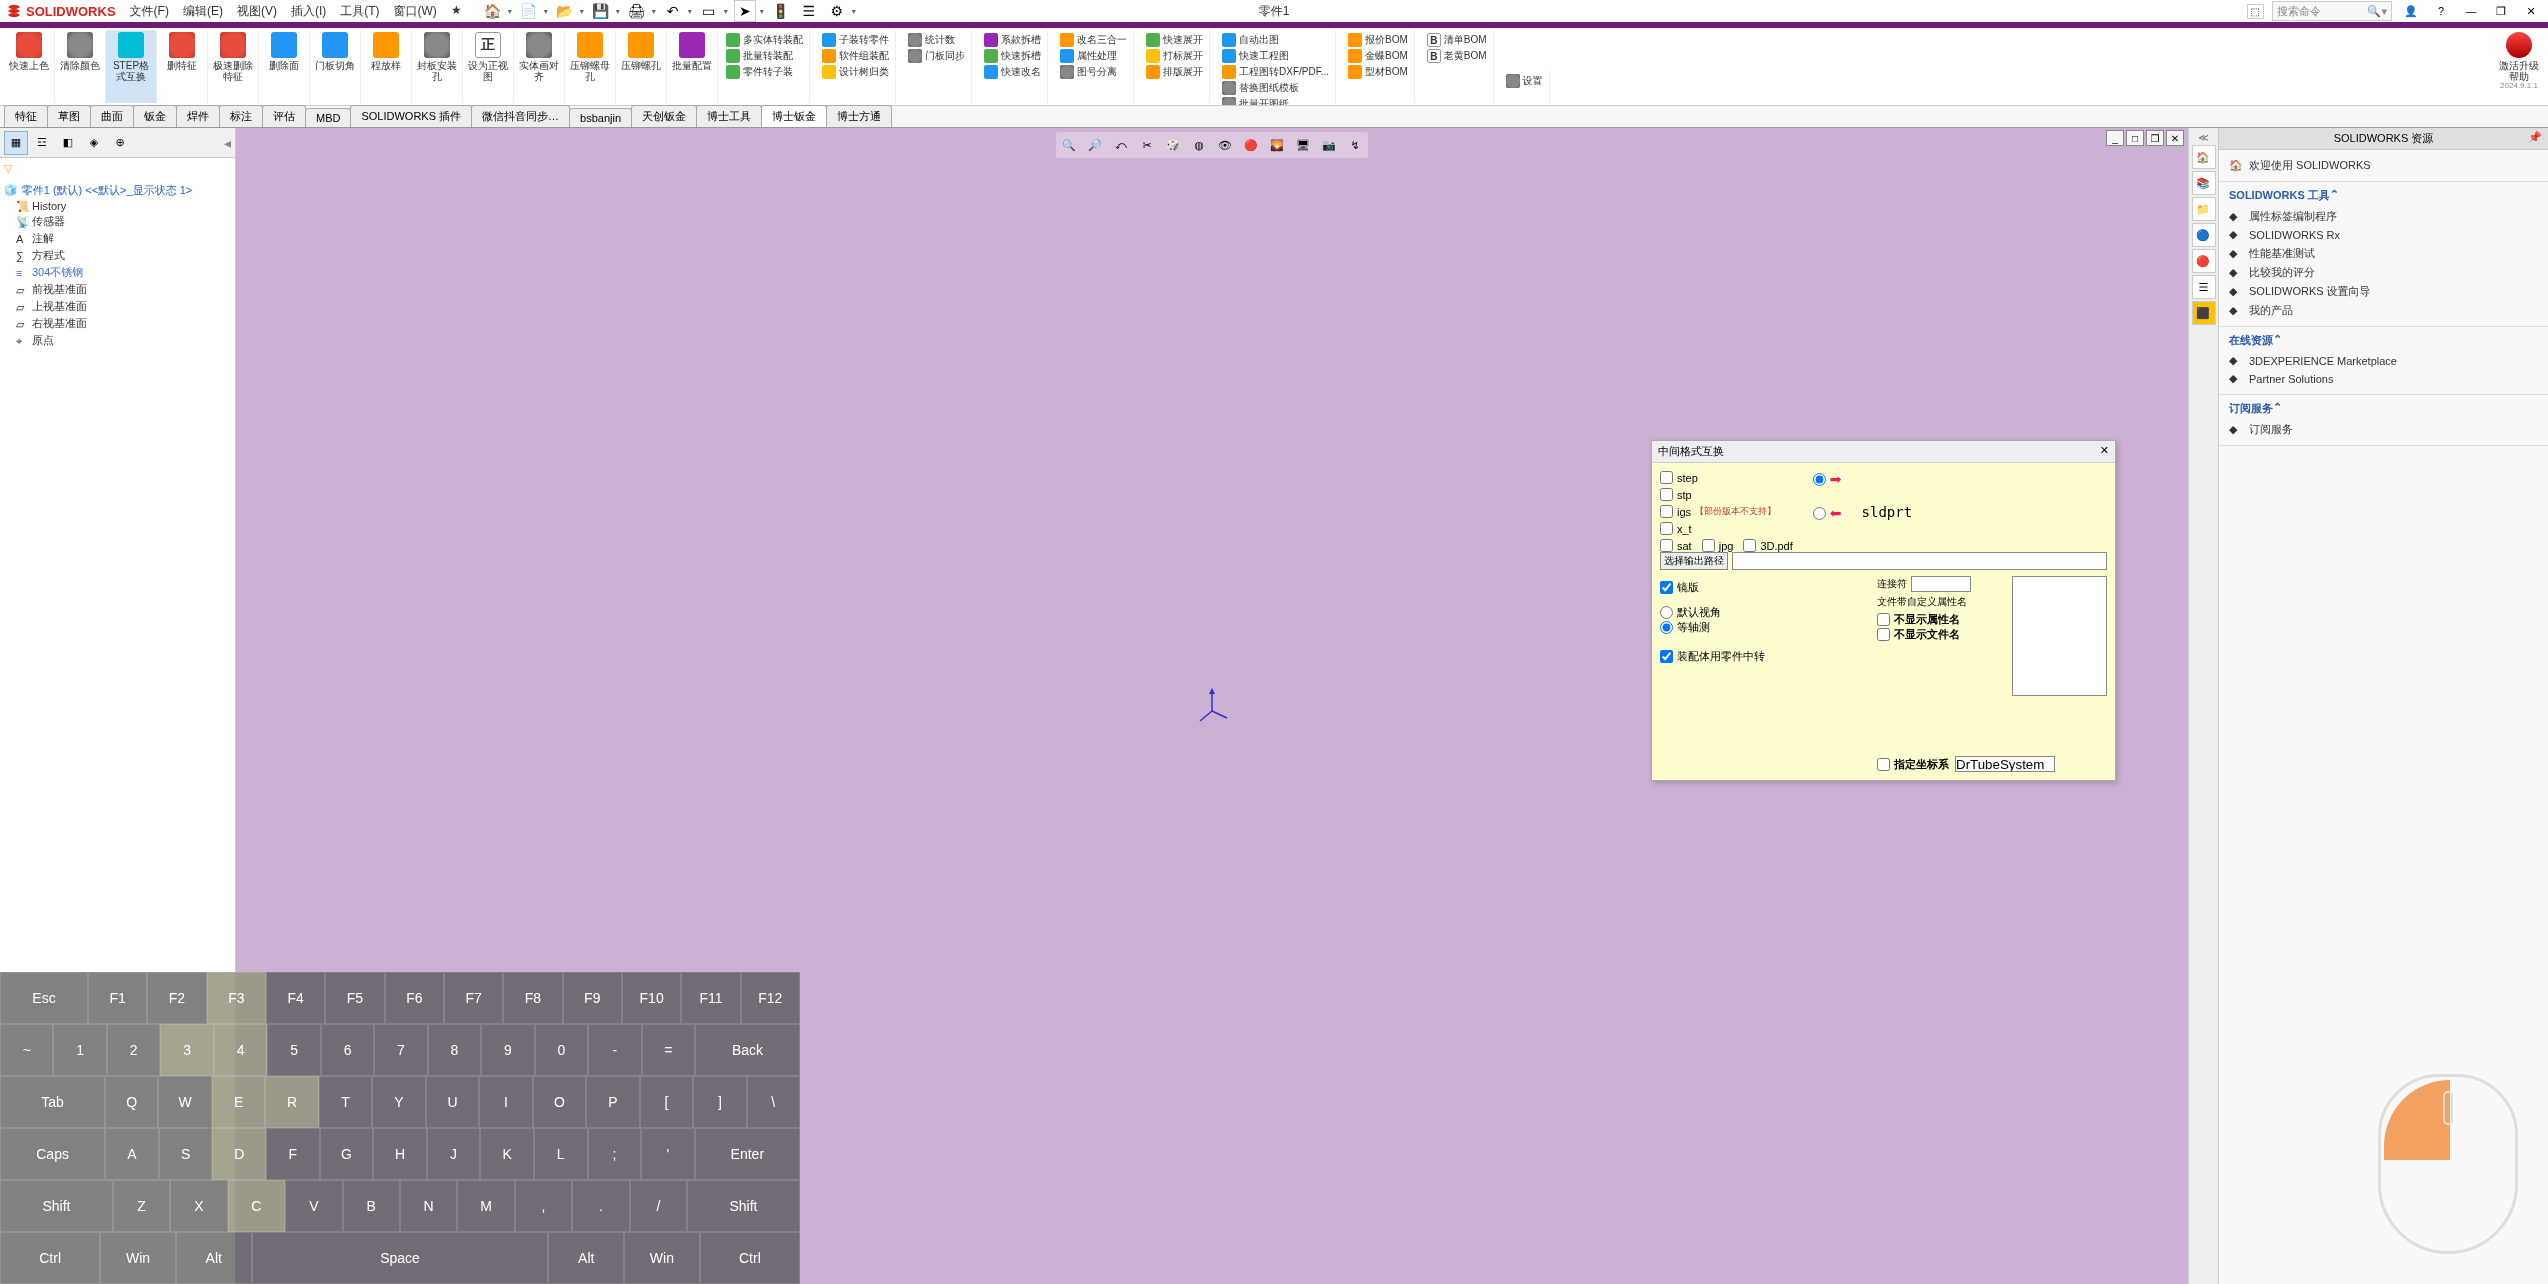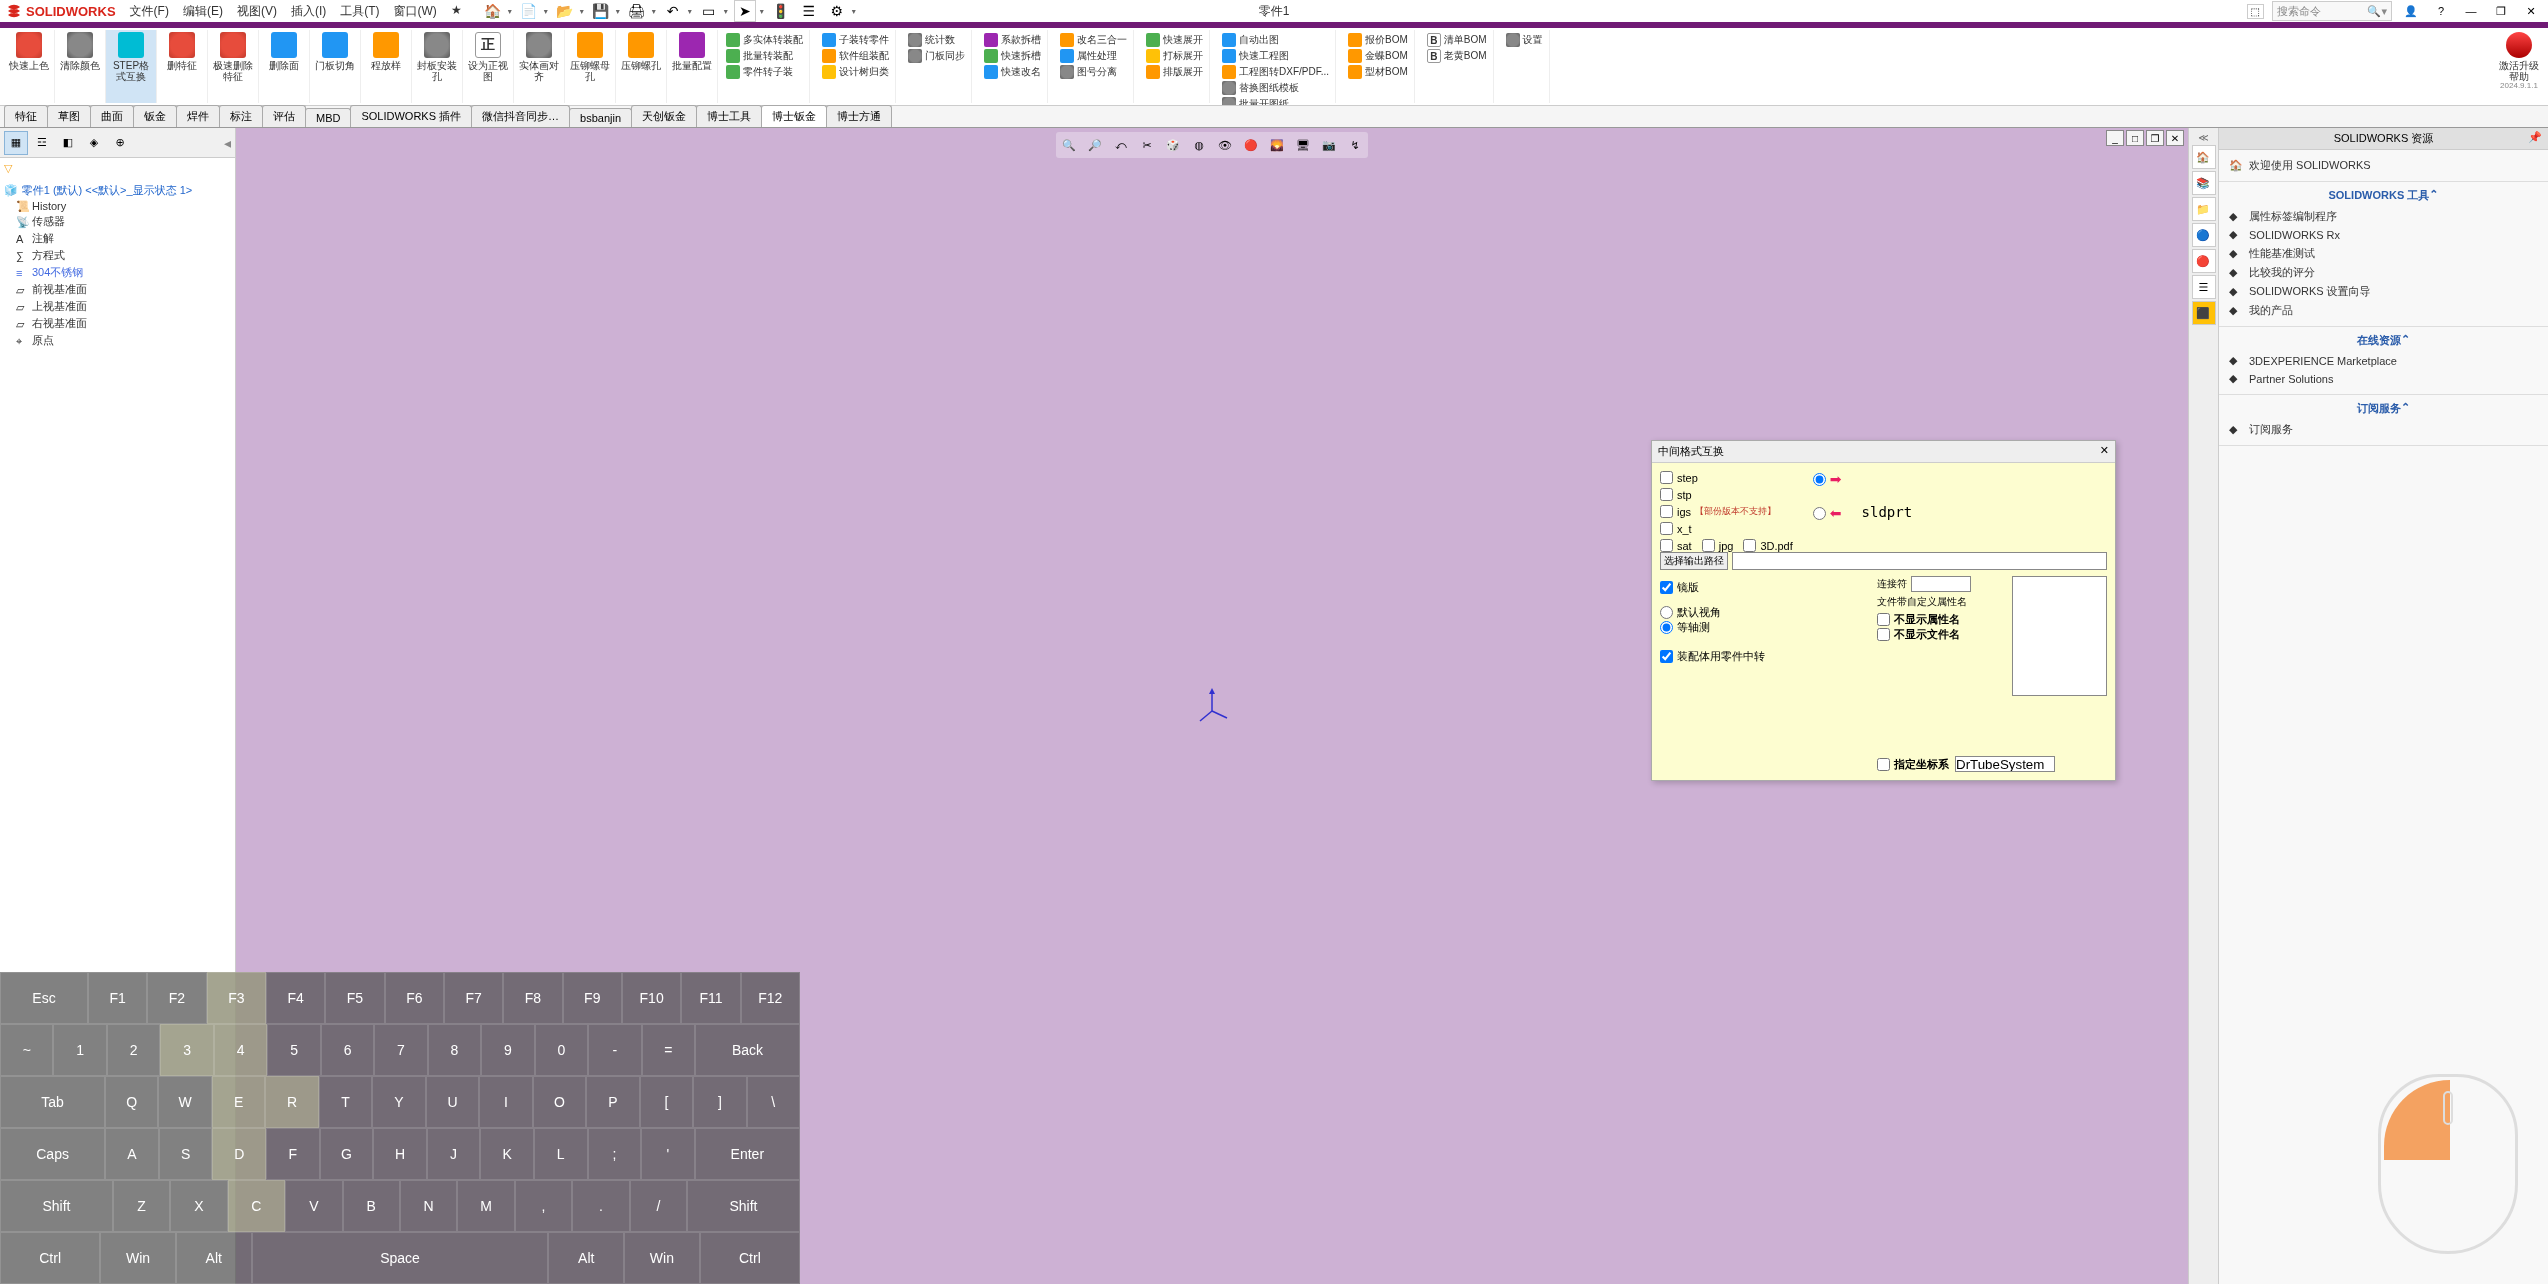--- a/index.html
+++ b/index.html
@@ -62,21 +62,21 @@
 .vp-win-controls { position: absolute; top: 2px; right: 4px; display: flex; gap: 2px; }
 .vp-win-controls .wc { width: 18px; height: 16px; border: 1px solid #888; background: #f5f5f5; font-size: 10px; display: flex; align-items: center; justify-content: center; cursor: pointer; }
 .triad { position: absolute; top: 50%; left: 50%; transform: translate(-50%,-50%); }
 
 
 .right-strip { width: 30px; background: #eee; border-left: 1px solid #ccc; display: flex; flex-direction: column; align-items: center; padding-top: 4px; gap: 2px; }
 .right-strip .rs { width: 24px; height: 24px; border: 1px solid #ccc; background: #fff; cursor: pointer; display: flex; align-items: center; justify-content: center; }
 .right-panel { width: 330px; background: #f8f8f8; border-left: 1px solid #ccc; display: flex; flex-direction: column; }
 .rp-header { background: #e0e0e0; padding: 3px 6px; font-size: 11px; border-bottom: 1px solid #ccc; text-align: center; position: relative; }
 .rp-section { padding: 6px 10px; border-bottom: 1px solid #ddd; }
-.rp-section-h { font-weight: bold; font-size: 11px; margin-bottom: 4px; color: #2a5caa; display: flex; justify-content: center; }
+.rp-section-h { font-weight: bold; font-size: 11px; margin-bottom: 4px; color: #2a5caa; display: flex; justify-content: flex-start; }
 .rp-item { display: flex; align-items: center; gap: 6px; padding: 2px 0; font-size: 11px; color: #333; cursor: pointer; }
 .rp-item .ri-ic { width: 14px; height: 14px; }
 
 
 .dialog { position: absolute; left: 1651px; top: 440px; width: 465px; background: #fdfdd0; border: 1px solid #aaa; box-shadow: 2px 2px 6px rgba(0,0,0,0.2); font-size: 11px; }
 .dlg-title { background: #eee; border-bottom: 1px solid #ccc; padding: 3px 6px; font-size: 11px; display: flex; justify-content: space-between; }
 .dlg-body { padding: 8px; }
 .dlg-row { display: flex; align-items: flex-start; gap: 20px; }
 .dlg-col { display: flex; flex-direction: column; gap: 4px; }
 .chk-row { display: flex; align-items: center; gap: 4px; font-family: monospace; font-size: 11px; }
@@ -373,21 +373,21 @@
       <div class="ribbon-group" style="align-items: flex-start;">
         <div class="small-btn">
           <div class="ic ic-char" style="font-size: 10px;">B</div>
           <span>清单BOM</span>
         </div>
         <div class="small-btn">
           <div class="ic ic-char" style="font-size: 10px;">B</div>
           <span>老黄BOM</span>
         </div>
       </div>
-      <div class="ribbon-group" style="align-items: flex-end;">
+      <div class="ribbon-group" style="align-items: flex-end; margin-top: 41px;">
         <div class="small-btn">
           <div class="ic ic-gray"></div>
           <span>设置</span>
         </div>
       </div>
     </div>
   <div class="ribbon-group" style="margin-left:auto;border:none">
     <div class="big-btn">
       <div class="ic" style="background:linear-gradient(#f44,#a00);border-radius:50%"></div>
       <span>激活升级帮助</span>

